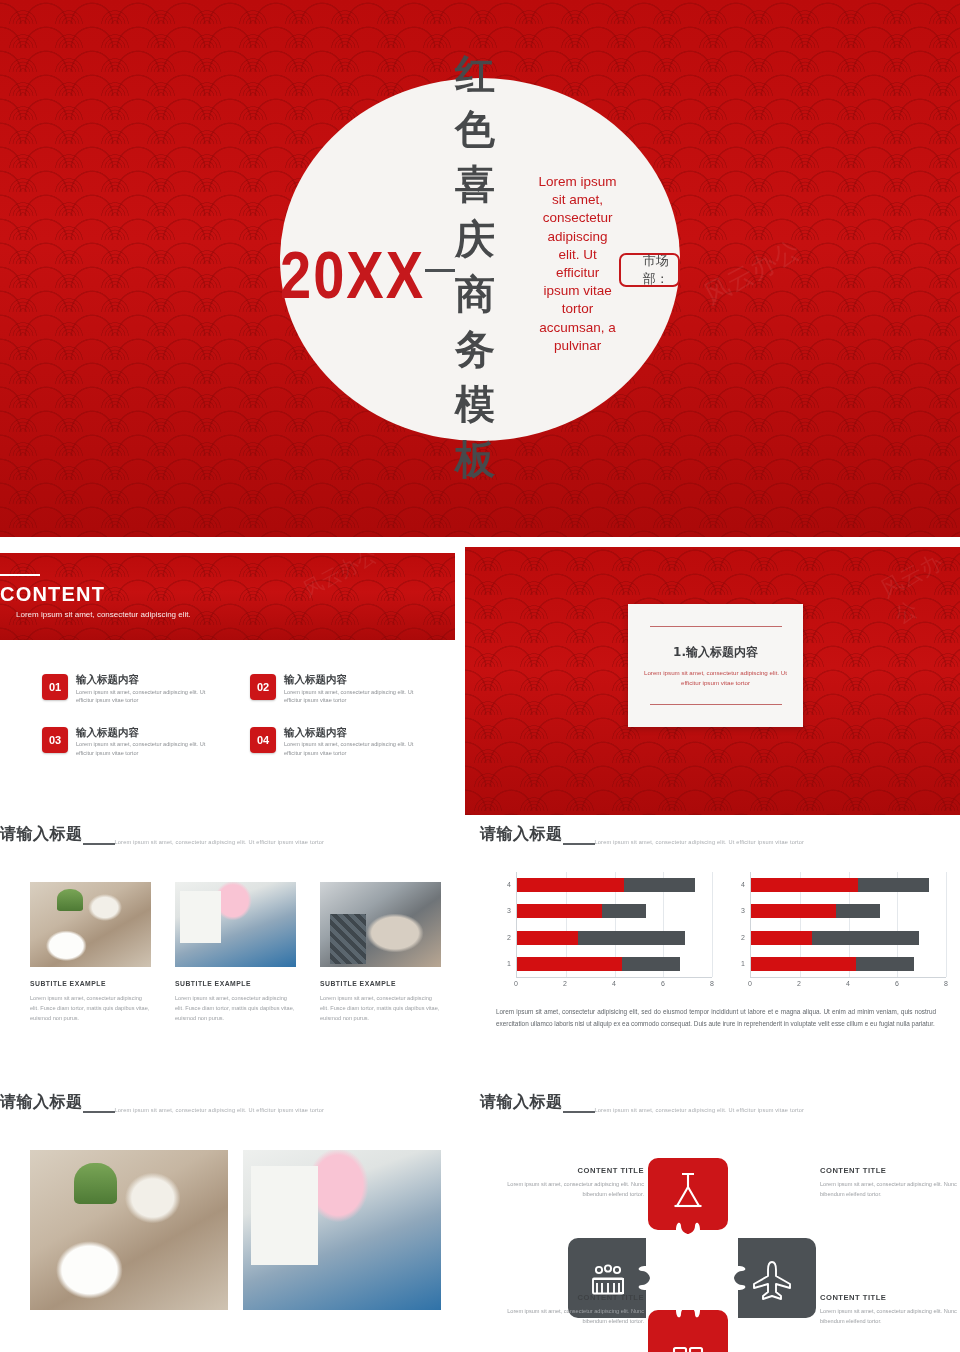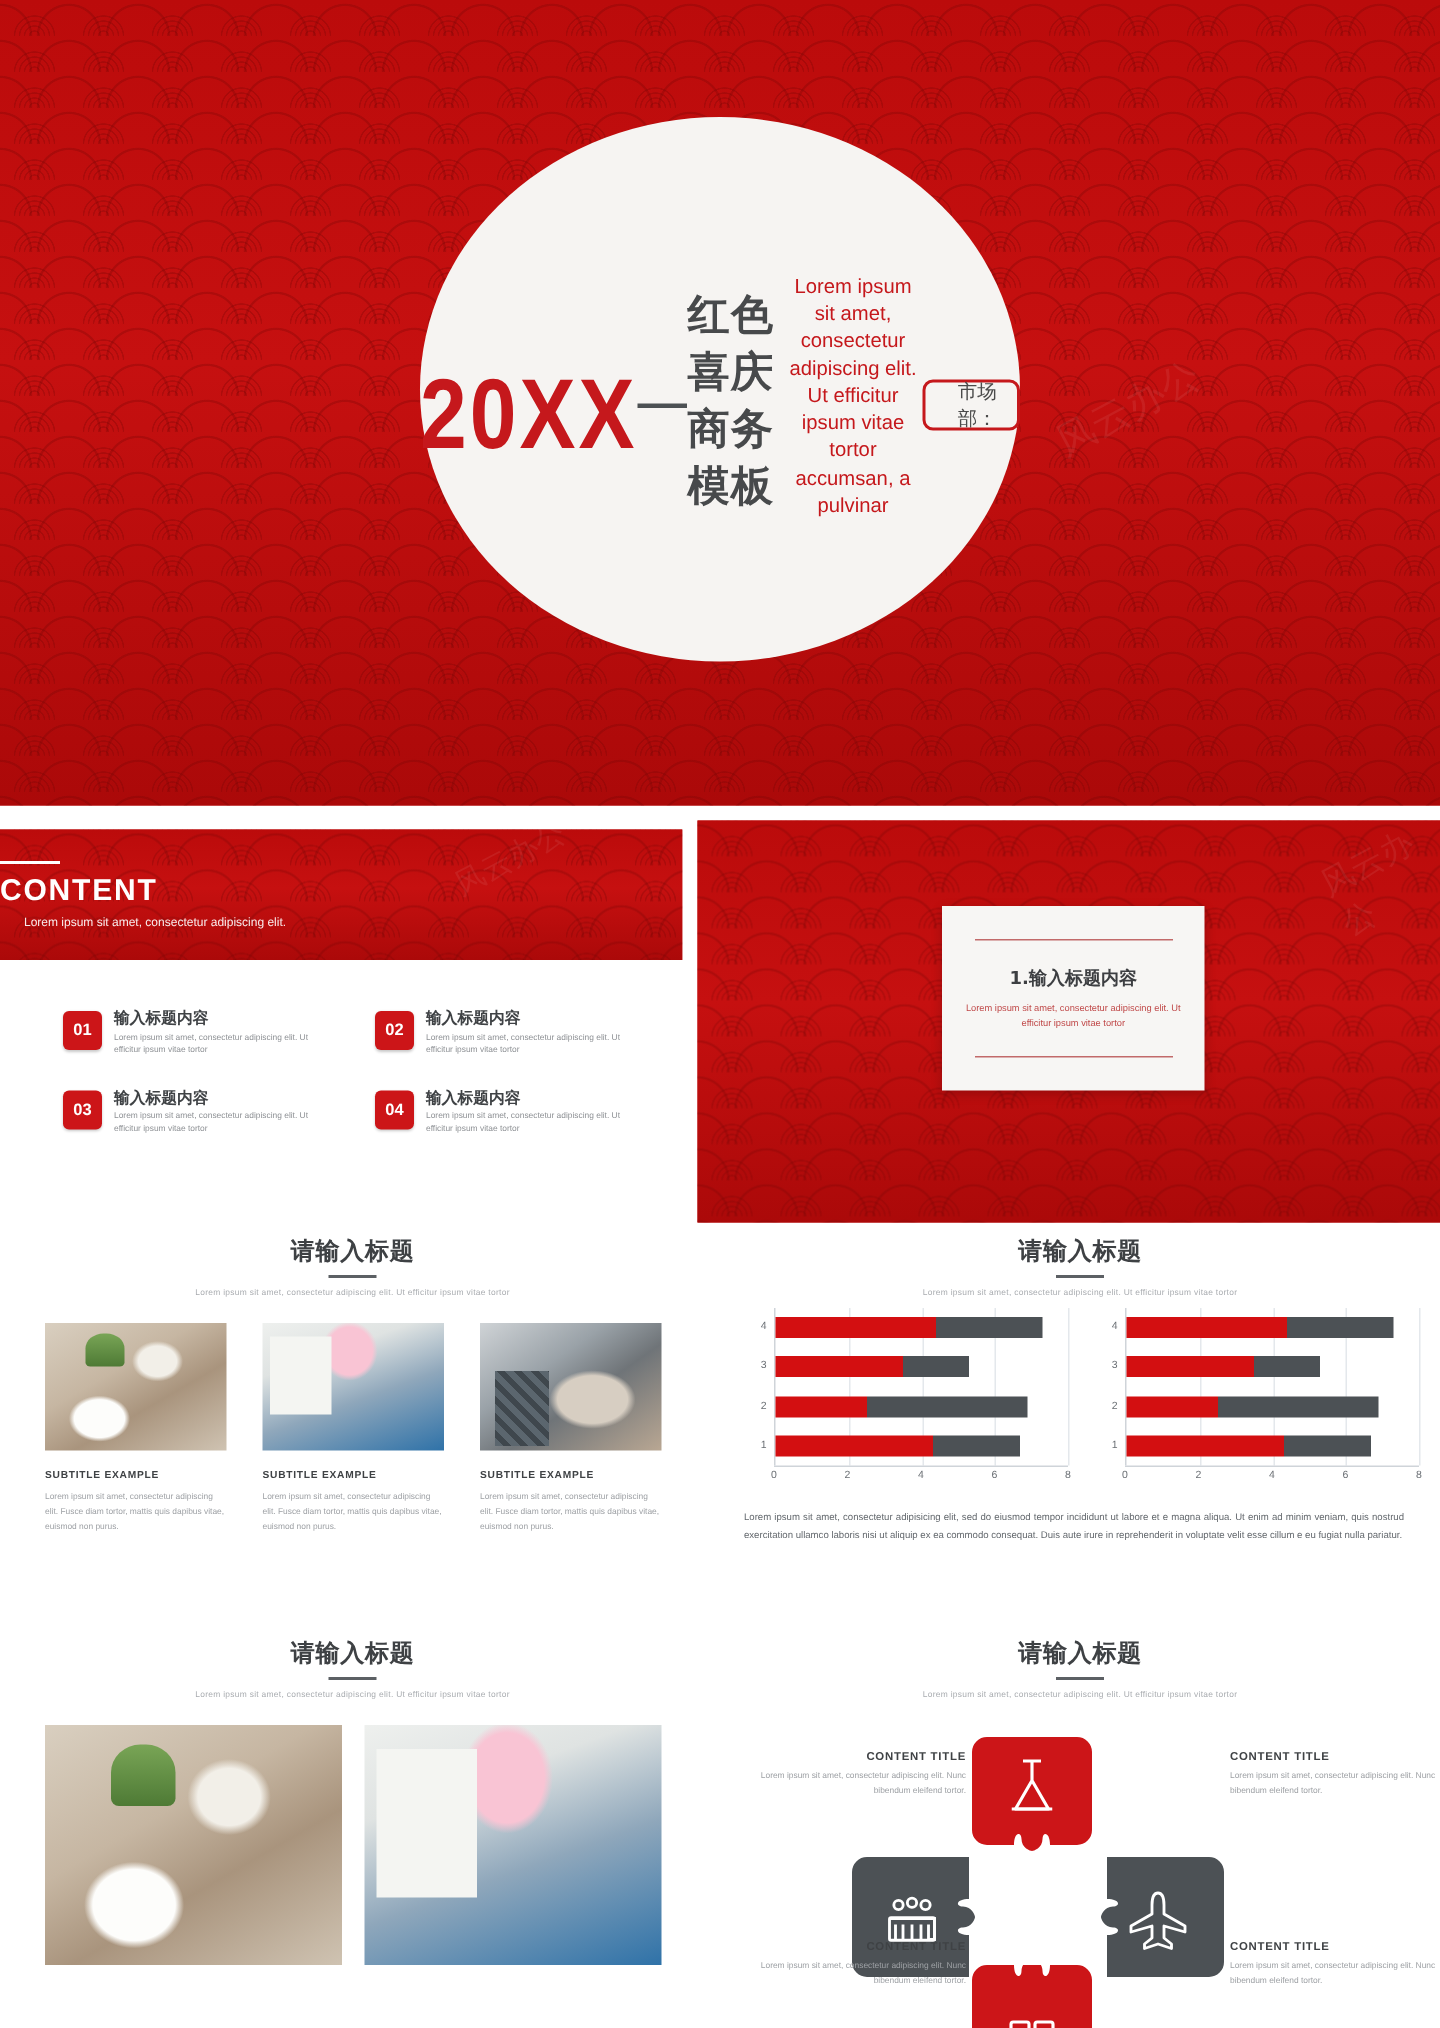--- a/index.html
+++ b/index.html
@@ -33,21 +33,21 @@
     background:#f6f4f2; border-radius:50%;
     display:flex; flex-direction:row; align-items:center;
   }
   #cover-year {
     margin-top:32px; font-size:56px; font-weight:bold; color:#c5181c;
     letter-spacing:2px; line-height:1; transform: scaleY(1.18);
     font-family:"Liberation Sans", sans-serif;
   }
   #cover-rule { width:120px; height:3px; background:#4c5053; margin-top:22px; }
   #cover-title {
-    margin-top:14px; font-size:28px; font-weight:bold; color:#47494b;
+    margin-top:14px; font-size:40px; font-weight:bold; color:#47494b;
     letter-spacing:1px; font-family:"DejaVu Sans", sans-serif;
   }
   #cover-sub {
     margin-top:9px; width:330px; text-align:center; font-size:13.5px;
     color:#c5181c; line-height:1.35;
   }
   #cover-dept {
     margin-top:20px; width:168px; height:34px; border:2px solid #c5181c;
     border-radius:7px; display:flex; align-items:center;
     font-size:13px; color:#4b4b4b; padding-left:22px;
@@ -86,21 +86,21 @@
     align-items:center; justify-content:center;
     box-shadow:0 2px 7px rgba(0,0,0,0.20);
   }
   .sec-rule { width:132px; height:1px; background:#c26a6a; }
   #section-title { font-size:12px; font-weight:bold; color:#3d3f42;
                    margin:17px 0 7px; font-family:"DejaVu Sans", sans-serif; }
   #section-sub { font-size:6.2px; color:#c04a4a; text-align:center;
                  line-height:1.55; width:150px; margin-bottom:17px; }
 
   
-  .sl-head { display:flex; flex-direction:column; align-items:center; }
+  .sl-head { display:flex; flex-direction:row; align-items:flex-end; }
   .sl-title { font-size:16px; font-weight:bold; color:#3e4144;
               font-family:"DejaVu Sans", sans-serif; letter-spacing:0.5px; }
   .sl-rule { width:32px; height:2px; background:#5c6064; margin-top:5px; }
   .sl-sub { font-size:5.6px; color:#a9acb0; margin-top:7px; letter-spacing:0.2px; }
 
   
   #slide-photos3 { position:absolute; left:0; top:820px; width:470px; height:262px; background:#fff; }
   #ph3-head { position:absolute; left:0; top:4px; width:470px; }
   #ph3-row { position:absolute; left:30px; top:62px; width:412px; display:flex; gap:24px; }
   .ph3-col { width:121px; }

